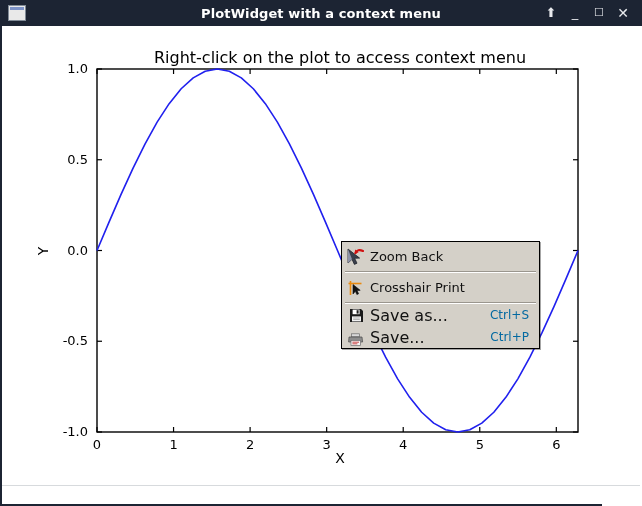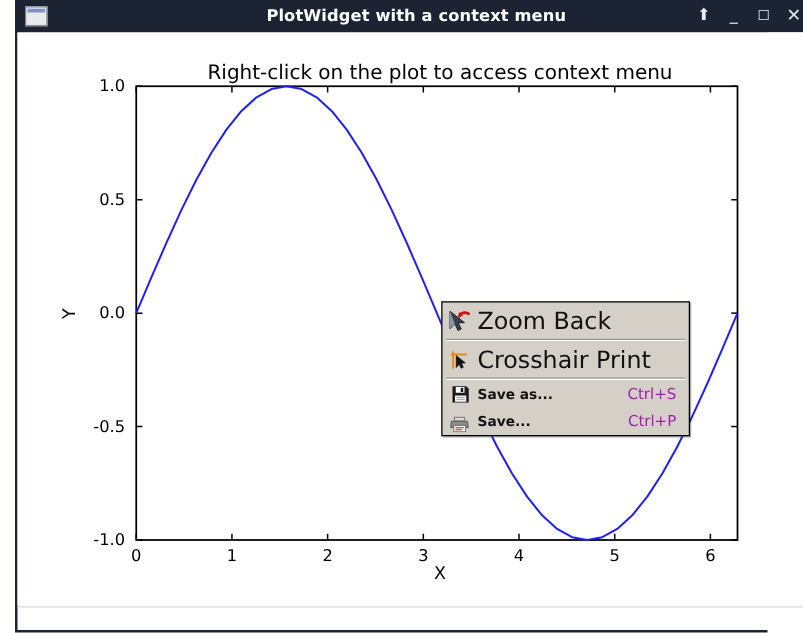--- a/index.html
+++ b/index.html
@@ -9,21 +9,21 @@
   }
   body {
     width: 642px;
     height: 506px;
     overflow: hidden;
     font-family: "DejaVu Sans", sans-serif;
   }
 
   #window {
     position: absolute;
-    left: 12px; top: 0;
+    left: 0; top: 0;
     width: 602px;
     height: 506px;
     background: #1c2433;
     box-sizing: border-box;
   }
 
   
   #titlebar {
     position: absolute;
     left: 0; top: 0;
@@ -130,29 +130,29 @@
   .menu-icon {
     position: relative;
     width: 28px;
     min-width: 28px;
     height: 100%;
     display: flex;
     align-items: center;
     justify-content: center;
   }
   .menu-label {
-    font-size: 19px;
+    font-size: 13px;
     color: #111111;
     flex: 1;
     white-space: nowrap;
   }
-  .menu-label.small { font-size: 11px; font-weight: bold; }
+  .menu-label.small { font-size: 16px; }
   .menu-accel {
     font-size: 12px;
-    color: #a21caf;
+    color: #0369a1;
     padding-right: 10px;
     white-space: nowrap;
   }
   .menu-sep {
     height: 1px;
     margin: 0 3px;
     background: #9a968e;
     border-bottom: 1px solid #ffffff;
   }
 

